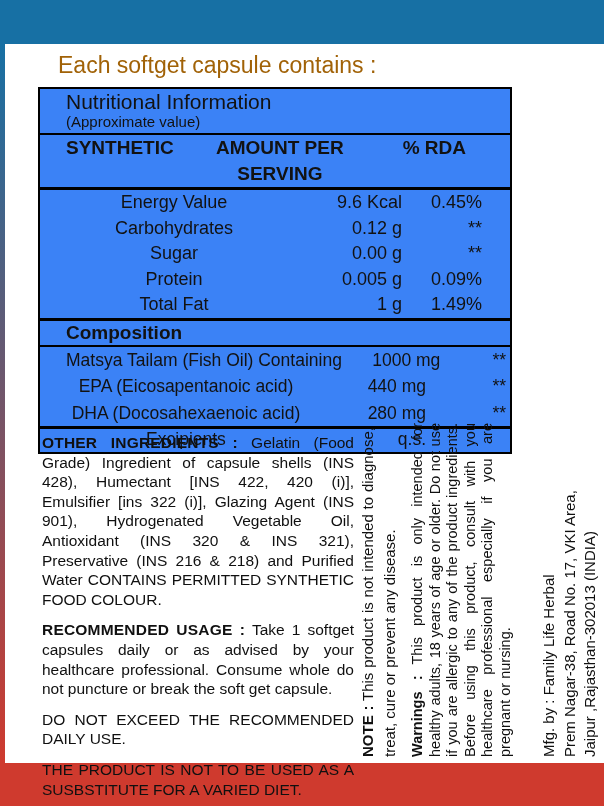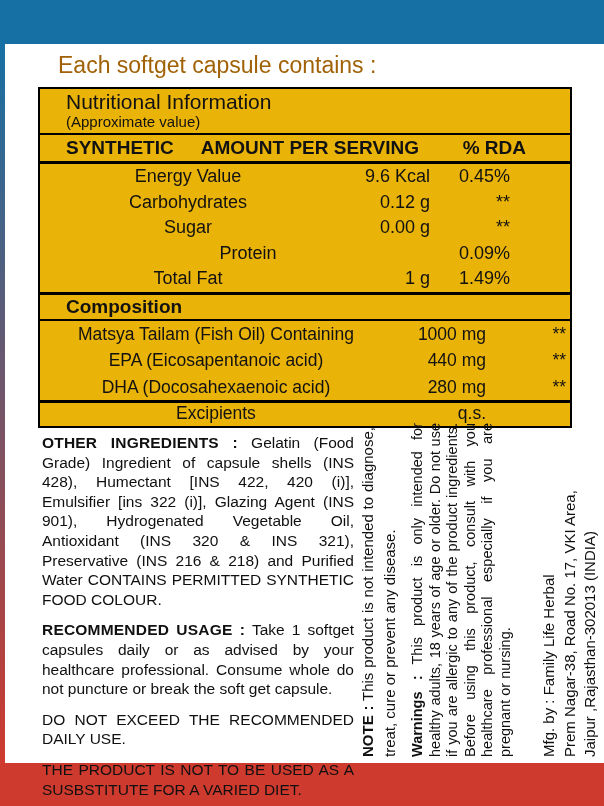--- a/index.html
+++ b/index.html
@@ -4,32 +4,32 @@
 <style>
   html,body{margin:0;padding:0;background:#fff;}
   .page{position:relative;width:604px;height:806px;background:#fff;overflow:hidden;
         font-family:"Liberation Sans", sans-serif;color:#121212;}
   .top-bar{position:absolute;left:0;top:0;width:604px;height:44px;}
   .left-strip{position:absolute;left:0;top:44px;width:5px;height:719px;}
   .bottom-bar{position:absolute;left:0;top:763px;width:604px;height:43px;}
 
   .heading{position:absolute;left:58px;top:52px;margin:0;font-size:23px;font-weight:400;color:#a16207;}
 
-  .nutri-table{position:absolute;left:38px;top:87px;width:534px;border:2px solid #000;box-sizing:border-box;background:#eab308;}
+  .nutri-table{position:absolute;left:38px;top:87px;width:474px;border:2px solid #000;box-sizing:border-box;background:#3b82f6;}
   .t-title-row{padding:1px 0 3px 26px;border-bottom:2px solid #000;}
   .t-title{font-size:21px;line-height:24px;}
   .t-subtitle{font-size:15px;line-height:16px;}
   .t-head{display:flex;align-items:baseline;font-weight:700;font-size:19px;line-height:26px;border-bottom:3px solid #000;}
   .h-nutrients{padding-left:26px;}
   .h-amount{flex:1;text-align:center;}
   .h-rda{width:80px;margin-right:44px;text-align:right;}
   .t-row{display:flex;font-size:18px;line-height:25.5px;}
   .c-name{flex:1;padding-left:26px;white-space:nowrap;text-align:center;}
   .c-amt{width:120px;text-align:right;white-space:nowrap;}
-  .c-rda{width:80px;margin-right:60px;text-align:right;white-space:nowrap;}
+  .c-rda{width:80px;margin-right:28px;text-align:right;white-space:nowrap;}
   .comp .c-amt{}
   .comp .c-rda{margin-right:4px;}
   .comp .t-row{line-height:26.5px;font-size:17.5px;}
   .t-comp-title{font-weight:700;font-size:19px;line-height:24px;padding-left:26px;border-top:3px solid #000;border-bottom:2px solid #000;}
   .t-excip{border-top:3px solid #000;padding:0 0 2px 0;}
   .t-excip .t-row{line-height:21px;}
 
   .left-col{position:absolute;left:38px;top:433px;width:316px;text-align:justify;
             font-size:15.5px;line-height:19.6px;color:#101010;}
   .left-col p{margin:0 0 11px 4px;}
@@ -76,20 +76,21 @@
         <span class="c-amt">0.12 g</span>
         <span class="c-rda">**</span>
       </div>
       <div class="t-row">
         <span class="c-name">Sugar</span>
         <span class="c-amt">0.00 g</span>
         <span class="c-rda">**</span>
       </div>
       <div class="t-row">
         <span class="c-name">Protein</span>
+        <span class="c-amt">0.005 g</span>
         <span class="c-rda">0.09%</span>
       </div>
       <div class="t-row">
         <span class="c-name">Total Fat</span>
         <span class="c-amt">1 g</span>
         <span class="c-rda">1.49%</span>
       </div>
     </div>
 
     <div class="t-comp-title">Composition</div>

